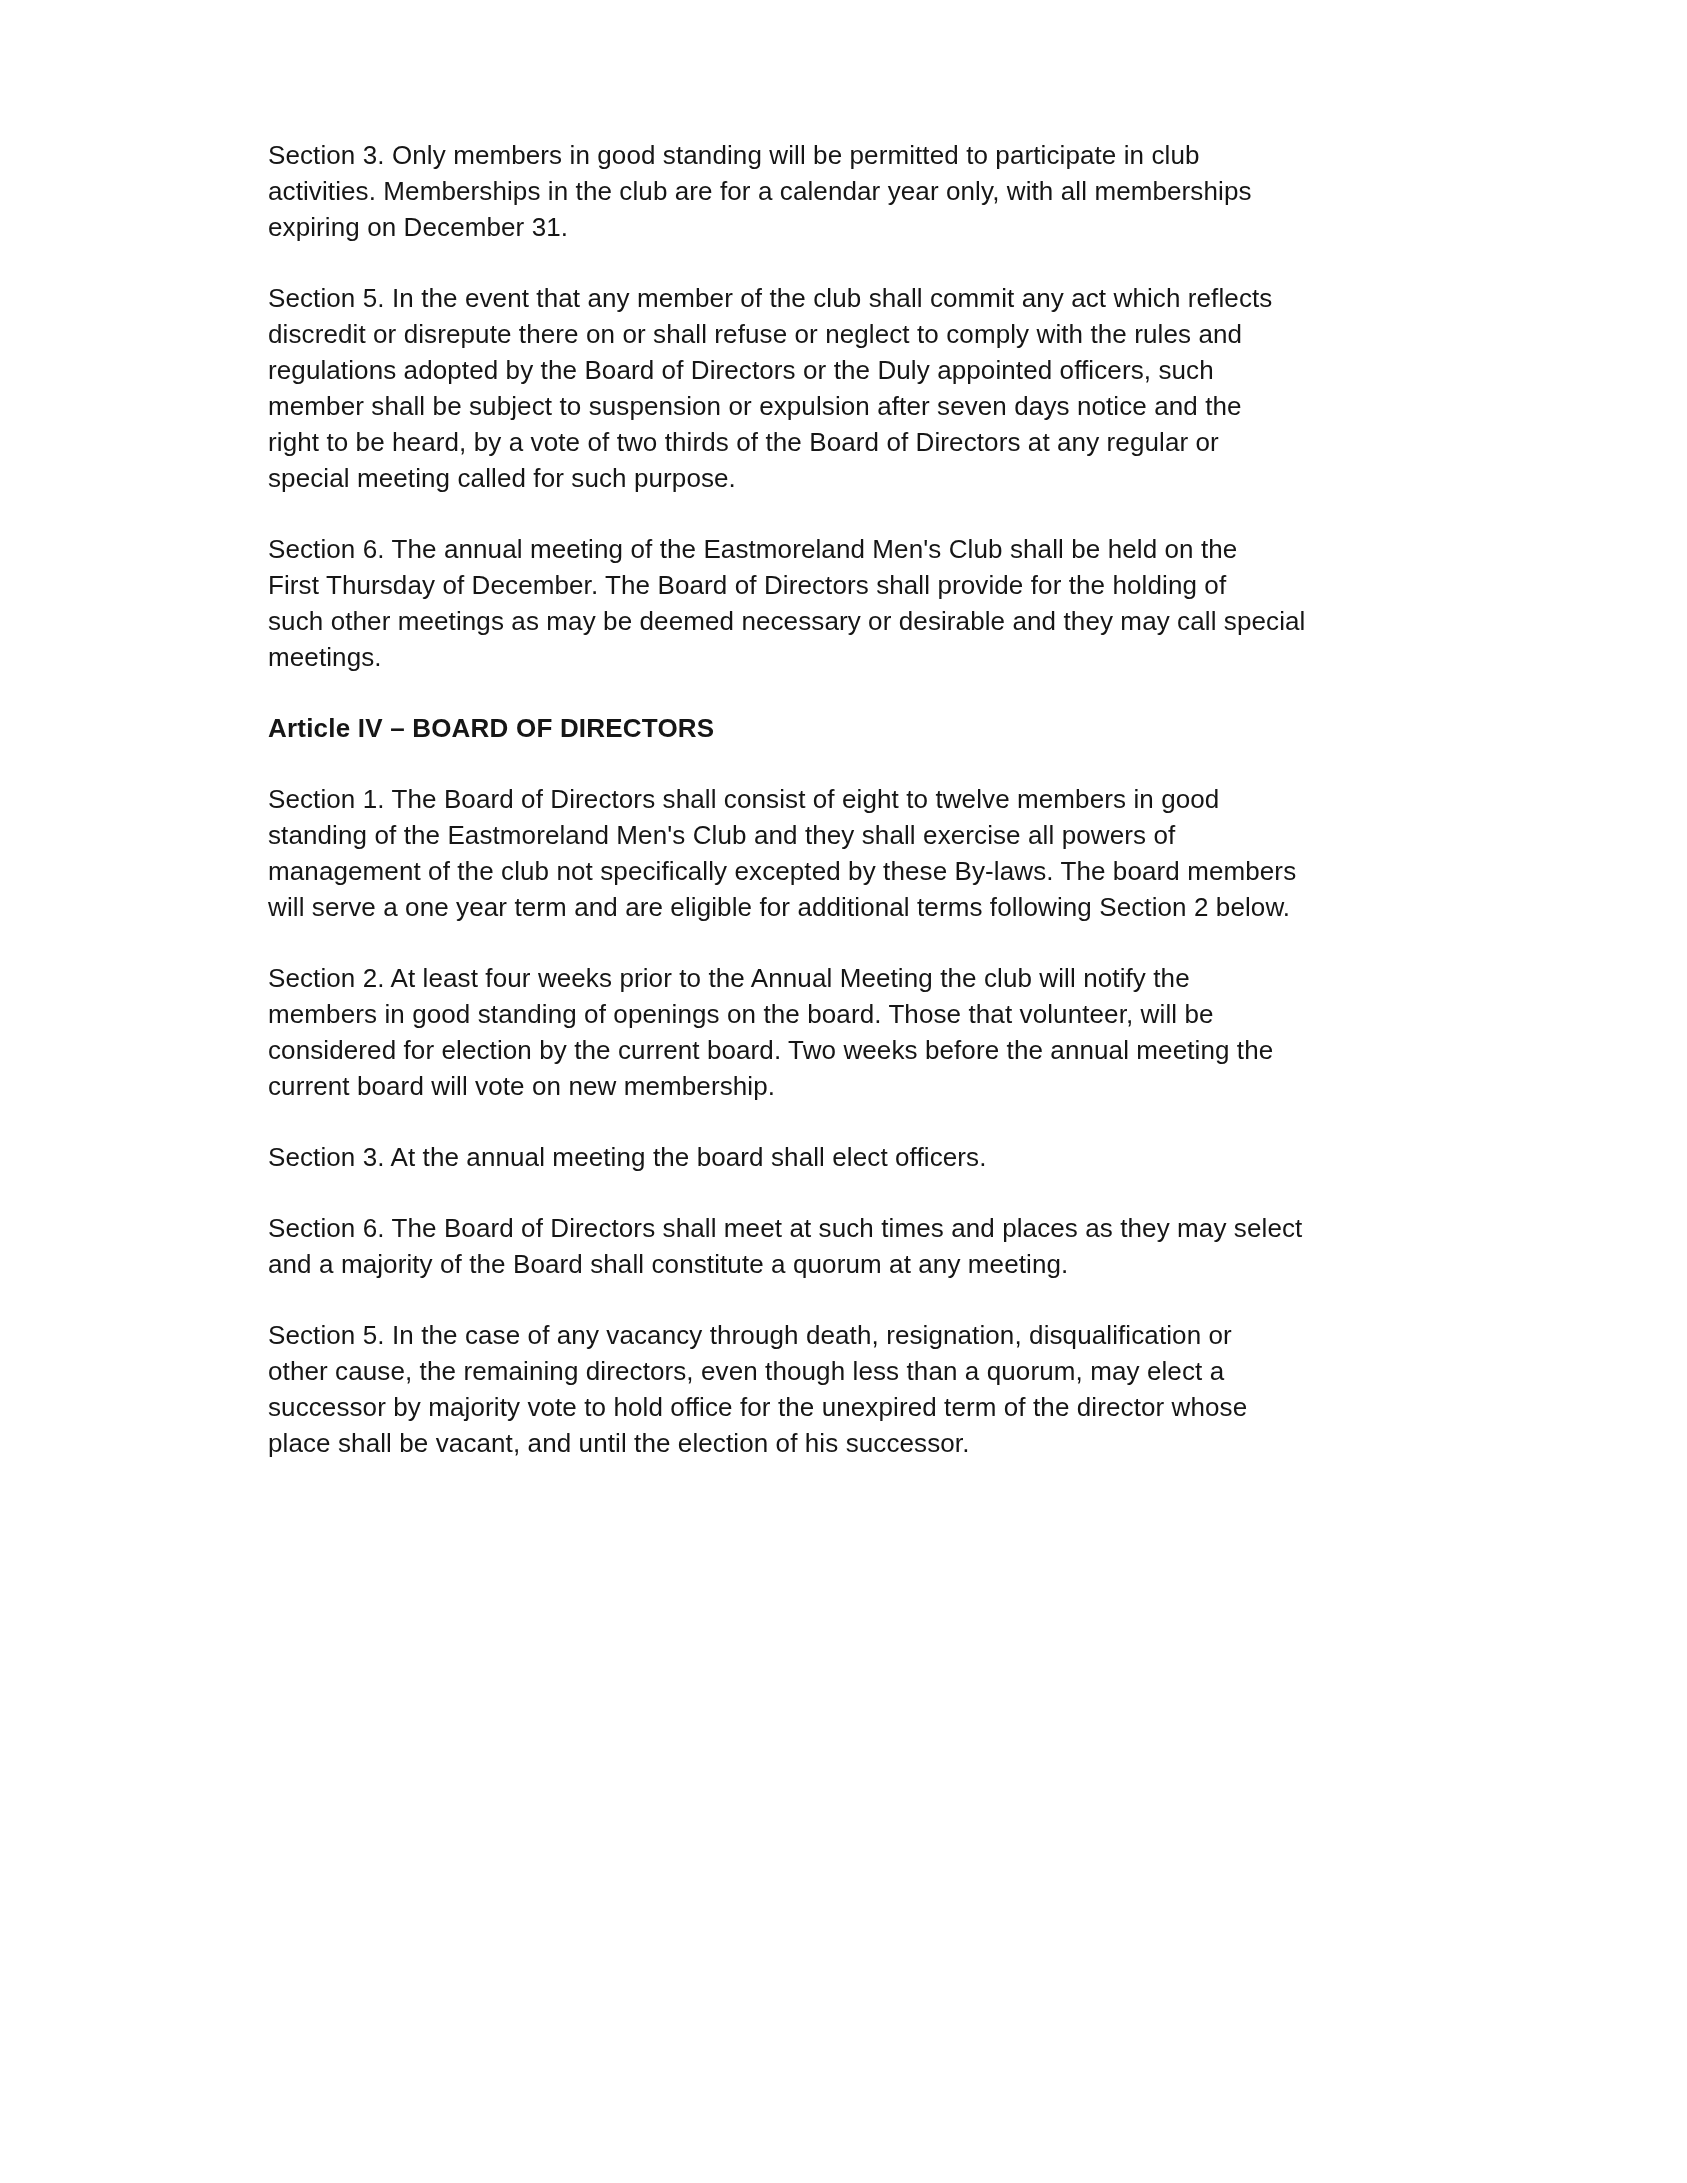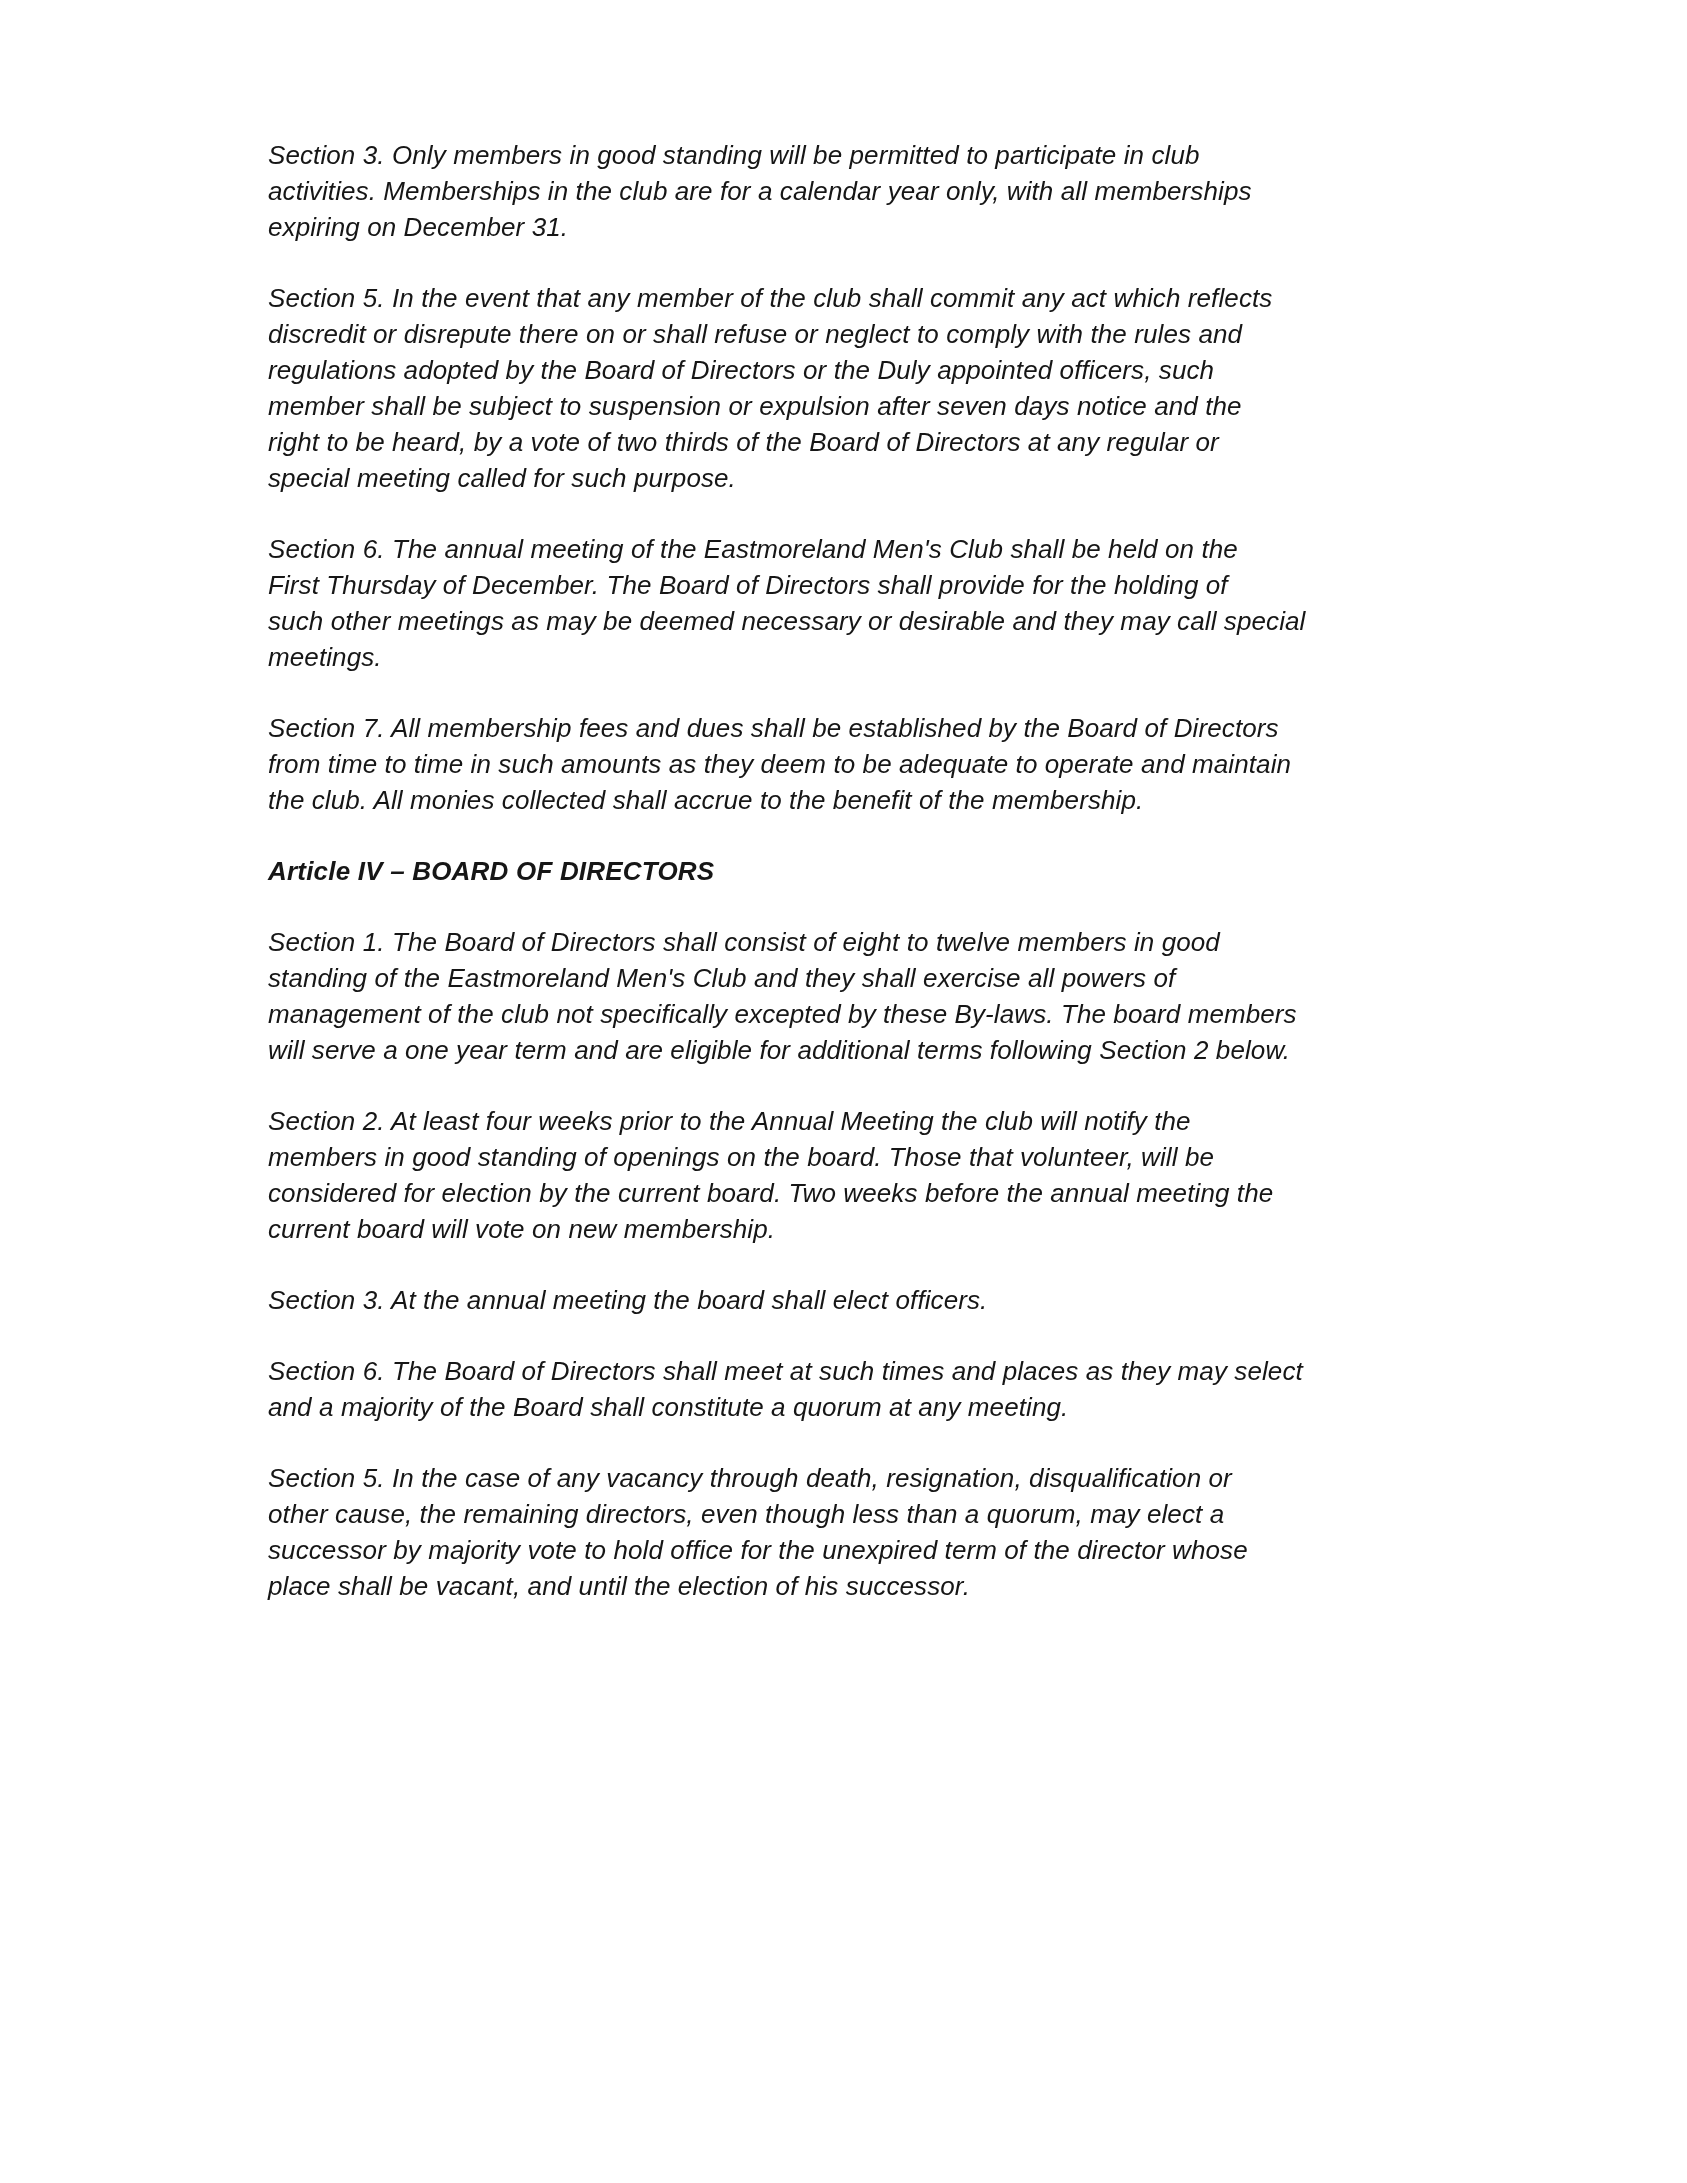--- a/index.html
+++ b/index.html
@@ -17,21 +17,20 @@
   }
   .page {
     position: absolute;
     top: 0;
     left: 0;
     width: 1687px;
     height: 1724px;
     background: #ffffff;
     box-sizing: border-box;
     padding: 137px 152px 0 268px;
-    font-style: italic;
   }
   .doc-text p,
   .doc-text h2 {
     margin: 0 0 35px 0;
     max-width: 1206px;
     color: #161616;
     font-size: 26px;
     line-height: 36px;
     font-weight: 400;
     white-space: pre-line;
@@ -59,23 +58,20 @@
 regulations adopted by the Board of Directors or the Duly appointed officers, such
 member shall be subject to suspension or expulsion after seven days notice and the
 right to be heard, by a vote of two thirds of the Board of Directors at any regular or
 special meeting called for such purpose.</p>
 
     <p>Section 6. The annual meeting of the Eastmoreland Men's Club shall be held on the
 First Thursday of December. The Board of Directors shall provide for the holding of
 such other meetings as may be deemed necessary or desirable and they may call special
 meetings.</p>
 
-    <p>Section 7. All membership fees and dues shall be established by the Board of Directors
-from time to time in such amounts as they deem to be adequate to operate and maintain
-the club. All monies collected shall accrue to the benefit of the membership.</p>
 
     <h2 class="article-heading">Article IV – BOARD OF DIRECTORS</h2>
 
     <p>Section 1. The Board of Directors shall consist of eight to twelve members in good
 standing of the Eastmoreland Men's Club and they shall exercise all powers of
 management of the club not specifically excepted by these By-laws. The board members
 will serve a one year term and are eligible for additional terms following Section 2 below.</p>
 
     <p>Section 2. At least four weeks prior to the Annual Meeting the club will notify the
 members in good standing of openings on the board. Those that volunteer, will be

